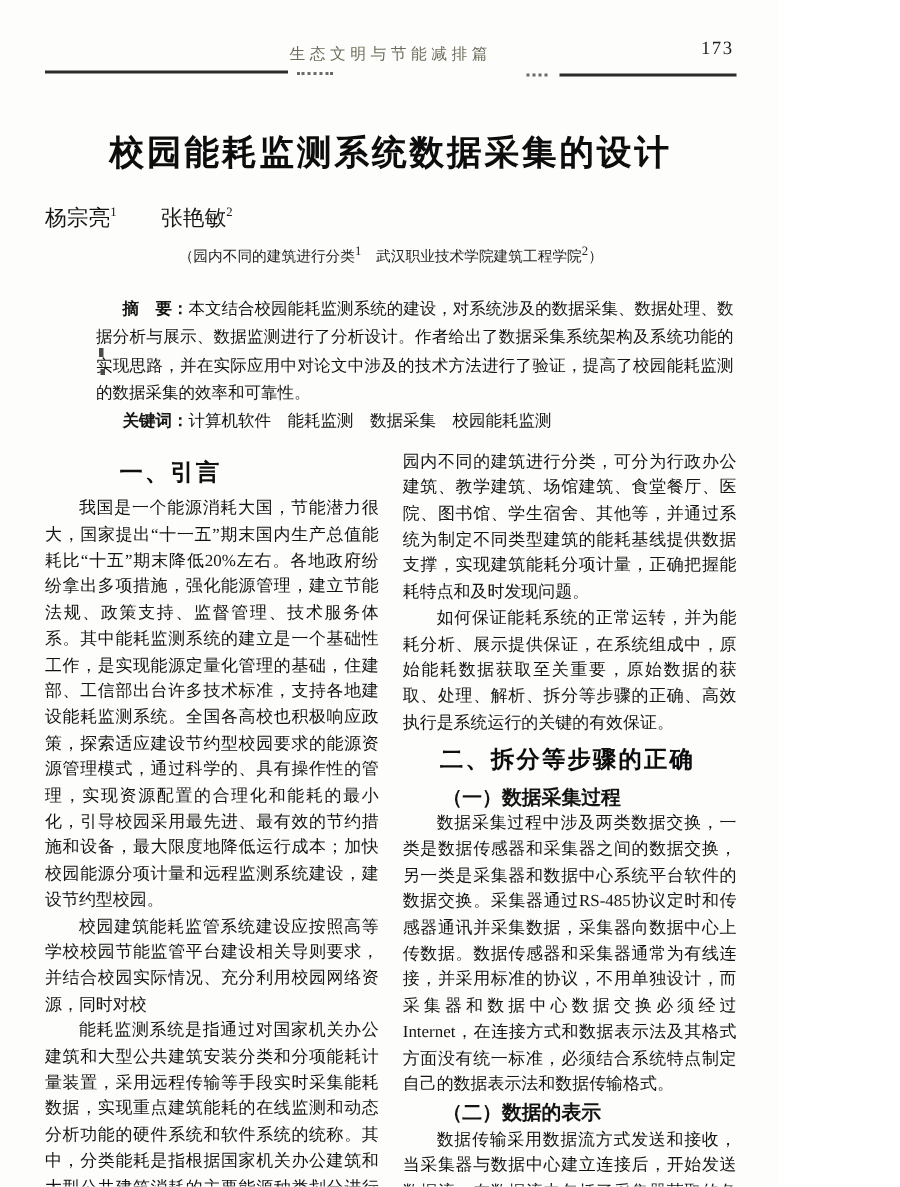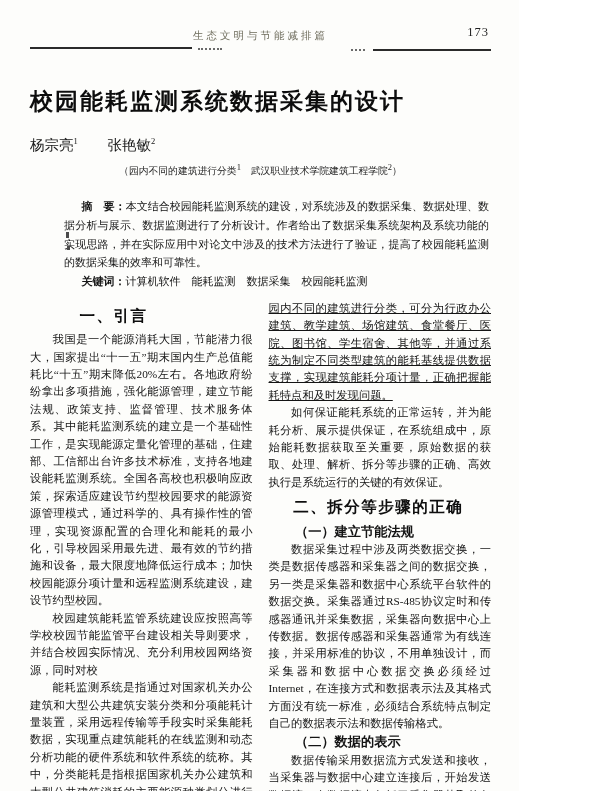--- a/index.html
+++ b/index.html
@@ -27,40 +27,40 @@
   }
   .rule-row { position:relative; height:5px; margin-top:5px; }
   .rule-row > div { position:absolute; top:0; }
   .rule-left  { left:0; width:162px; border-top:2px solid #2b2b2b; }
   .dots-left  { left:168px; width:24px; border-top:2px dotted #6a6a6a; top:1px !important; }
   .dots-right { right:126px; width:14px; border-top:2px dotted #6a6a6a; top:2px !important; }
   .rule-right { right:0; width:118px; border-top:2px solid #2b2b2b; top:2px !important; }
 
   
   .article-title {
-    margin-top:34px; 
+    margin-top:34px; text-align:center;
     font-family:"Liberation Sans","DejaVu Sans",sans-serif;
     font-weight:bold; font-size:23px; letter-spacing:2px; color:#0d0d0d;
   }
   .authors { margin-top:19px; text-align:left; font-size:14.5px; color:#161616; }
   .author { display:inline-block; }
   .author + .author { margin-left:26px; }
   .authors sup, .affiliation sup { font-size:8.5px; }
   .affiliation { margin-top:7px; text-align:center; font-size:9.8px; color:#1e1e1e; }
 
   
   .abstract { margin:19px 2px 0 34px; font-size:11px; line-height:1.7; text-align:justify; color:#151515; }
   .abstract p { margin:0; text-indent:1.6em; }
   .bold { font-weight:bold;margin-top:12px; }
 
   
   .columns { display:flex; gap:16px; margin-top:9px; }
   .col { flex:1; min-width:0; font-size:11.3px; line-height:17.4px; text-align:justify; color:#141414; }
   .col p { margin:0; text-indent:2em; }
-  .col p.no-indent { text-indent:0;text-decoration:underline; }
+  .col p.no-indent { text-indent:0; }
   .sec-heading {
     font-family:"Liberation Sans","DejaVu Sans",sans-serif;
     font-weight:bold; font-size:15.5px; letter-spacing:1.5px;
     margin:7px 0 7px 0; color:#0e0e0e;
   }
   .sec-heading.intro { text-indent:3.2em; }
   .sec-heading.tech  { text-indent:1.6em; }
   .sub-heading { font-weight:bold; text-indent:2em; margin:1px 0; }
 
   
@@ -106,21 +106,21 @@
       <h2 class="sec-heading intro">一、引言</h2>
       <p>我国是一个能源消耗大国，节能潜力很大，国家提出“十一五”期末国内生产总值能耗比“十五”期末降低20%左右。各地政府纷纷拿出多项措施，强化能源管理，建立节能法规、政策支持、监督管理、技术服务体系。其中能耗监测系统的建立是一个基础性工作，是实现能源定量化管理的基础，住建部、工信部出台许多技术标准，支持各地建设能耗监测系统。全国各高校也积极响应政策，探索适应建设节约型校园要求的能源资源管理模式，通过科学的、具有操作性的管理，实现资源配置的合理化和能耗的最小化，引导校园采用最先进、最有效的节约措施和设备，最大限度地降低运行成本；加快校园能源分项计量和远程监测系统建设，建设节约型校园。</p>
       <p>校园建筑能耗监管系统建设应按照高等学校校园节能监管平台建设相关导则要求，并结合校园实际情况、充分利用校园网络资源，同时对校</p>
       <p>能耗监测系统是指通过对国家机关办公建筑和大型公共建筑安装分类和分项能耗计量装置，采用远程传输等手段实时采集能耗数据，实现重点建筑能耗的在线监测和动态分析功能的硬件系统和软件系统的统称。其中，分类能耗是指根据国家机关办公建筑和大型公共建筑消耗的主要能源种类划分进行采集和整理的能耗数据，如：电、水、燃气等。分项能耗是指根据各类能源的主要用途划分进行采集和整理的能耗数据，例如，电量分项能耗包括：照明插座用电、空调用电、动力用电、特殊用电等。</p>
     </div>
 
     <div class="col">
       <p class="no-indent">园内不同的建筑进行分类，可分为行政办公建筑、教学建筑、场馆建筑、食堂餐厅、医院、图书馆、学生宿舍、其他等，并通过系统为制定不同类型建筑的能耗基线提供数据支撑，实现建筑能耗分项计量，正确把握能耗特点和及时发现问题。</p>
       <p>如何保证能耗系统的正常运转，并为能耗分析、展示提供保证，在系统组成中，原始能耗数据获取至关重要，原始数据的获取、处理、解析、拆分等步骤的正确、高效执行是系统运行的关键的有效保证。</p>
       <h2 class="sec-heading tech">二、拆分等步骤的正确</h2>
-      <h3 class="sub-heading">（一）建立节能法规</h3>
+      <h3 class="sub-heading">（一）数据采集过程</h3>
       <p>数据采集过程中涉及两类数据交换，一类是数据传感器和采集器之间的数据交换，另一类是采集器和数据中心系统平台软件的数据交换。采集器通过RS-485协议定时和传感器通讯并采集数据，采集器向数据中心上传数据。数据传感器和采集器通常为有线连接，并采用标准的协议，不用单独设计，而采集器和数据中心数据交换必须经过Internet，在连接方式和数据表示法及其格式方面没有统一标准，必须结合系统特点制定自己的数据表示法和数据传输格式。</p>
       <h3 class="sub-heading">（二）数据的表示</h3>
       <p>数据传输采用数据流方式发送和接收，当采集器与数据中心建立连接后，开始发送数据流，在数据流中包括了采集器获取的各个传感器的数据、数据识别码、数据含义。对此，可按照国标定义数据代码、明确真实数据和计算机表示数据的关系。能耗数据采集指标分为分类能耗和分项</p>
     </div>
 
   </div>
 
   <div class="speck speck-1"></div>
   <div class="speck speck-2"></div>
 

